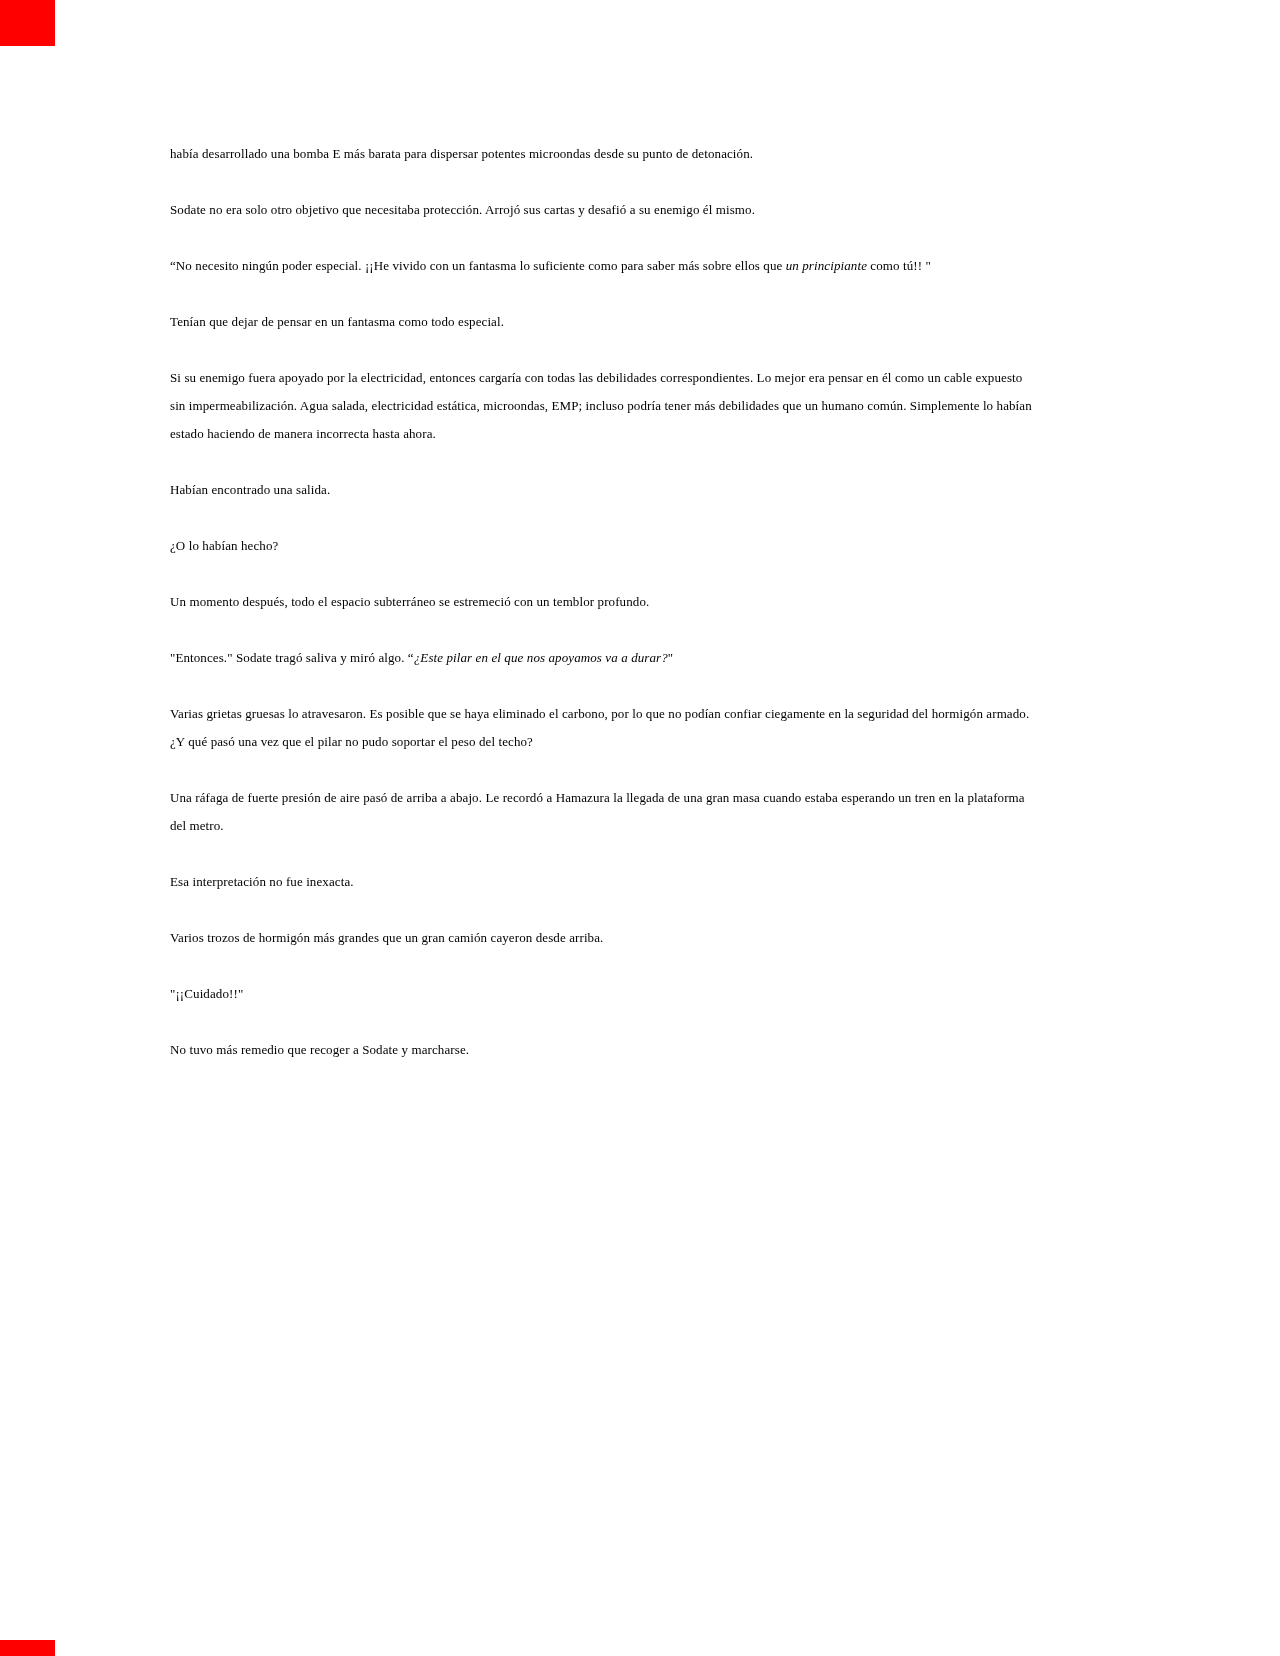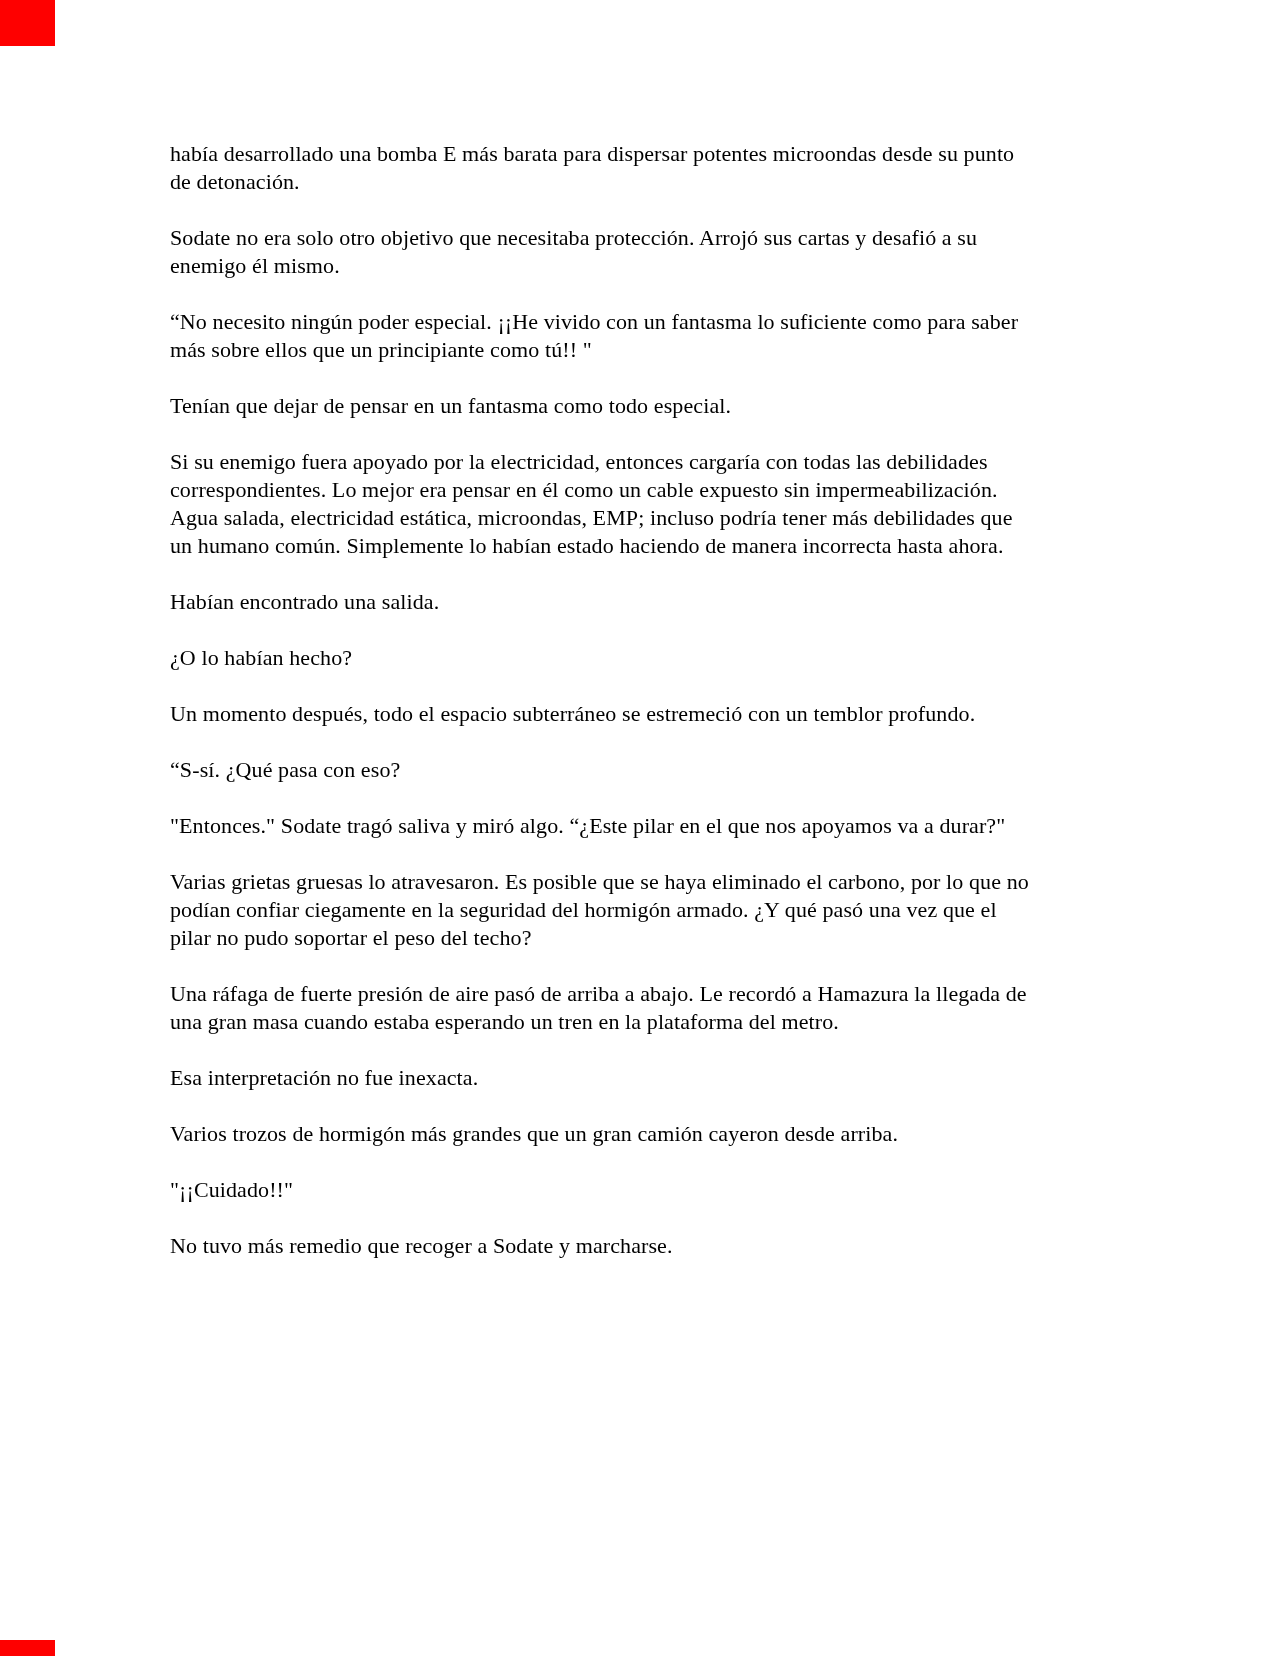--- a/index.html
+++ b/index.html
@@ -16,25 +16,26 @@
     overflow: hidden;
   }
   .page-body {
     position: absolute;
     left: 170px;
     top: 140px;
     width: 878px;
   }
   .page-body p {
     margin: 0 8px 28px 0;
-    font-size: 22px;
+    font-size: 13px;
     line-height: 28px;
     letter-spacing: 0.1px;
   }
   .page-body p span.italic {
+    font-style: italic;
     text-align: right;
   }
   .edge-artifact {
     position: absolute;
     left: 0;
   }
   .edge-artifact.top {
     top: 0;
     width: 55px;
     height: 46px;
@@ -52,21 +53,20 @@
 
 <main class="page-body">
     <p><span>había desarrollado una bomba E más barata para dispersar potentes microondas desde su punto de detonación.</span></p>
     <p><span>Sodate no era solo otro objetivo que necesitaba protección. Arrojó sus cartas y desafió a su enemigo él mismo.</span></p>
     <p><span>“No necesito ningún poder especial. ¡¡He vivido con un fantasma lo suficiente como para saber más sobre ellos que </span><span class="italic">un principiante</span><span> como tú!! "</span></p>
     <p><span>Tenían que dejar de pensar en un fantasma como todo especial.</span></p>
     <p><span>Si su enemigo fuera apoyado por la electricidad, entonces cargaría con todas las debilidades correspondientes. Lo mejor era pensar en él como un cable expuesto sin impermeabilización. Agua salada, electricidad estática, microondas, EMP; incluso podría tener más debilidades que un humano común. Simplemente lo habían estado haciendo de manera incorrecta hasta ahora.</span></p>
     <p><span>Habían encontrado una salida.</span></p>
     <p><span>¿O lo habían hecho?</span></p>
     <p><span>Un momento después, todo el espacio subterráneo se estremeció con un temblor profundo.</span></p>
-    <p><span>“S-sí. ¿Qué pasa con eso?</span></p>
     <p><span>"Entonces." Sodate tragó saliva y miró algo. “</span><span class="italic">¿Este pilar en el que nos apoyamos va a durar?</span><span>"</span></p>
     <p><span>Varias grietas gruesas lo atravesaron. Es posible que se haya eliminado el carbono, por lo que no podían confiar ciegamente en la seguridad del hormigón armado. ¿Y qué pasó una vez que el pilar no pudo soportar el peso del techo?</span></p>
     <p><span>Una ráfaga de fuerte presión de aire pasó de arriba a abajo. Le recordó a Hamazura la llegada de una gran masa cuando estaba esperando un tren en la plataforma del metro.</span></p>
     <p><span>Esa interpretación no fue inexacta.</span></p>
     <p><span>Varios trozos de hormigón más grandes que un gran camión cayeron desde arriba.</span></p>
     <p><span>"¡¡Cuidado!!"</span></p>
     <p><span>No tuvo más remedio que recoger a Sodate y marcharse.</span></p>
   </main>
 
 <div class="edge-artifact bottom" style="background: rgb(254, 0, 0);"></div>

